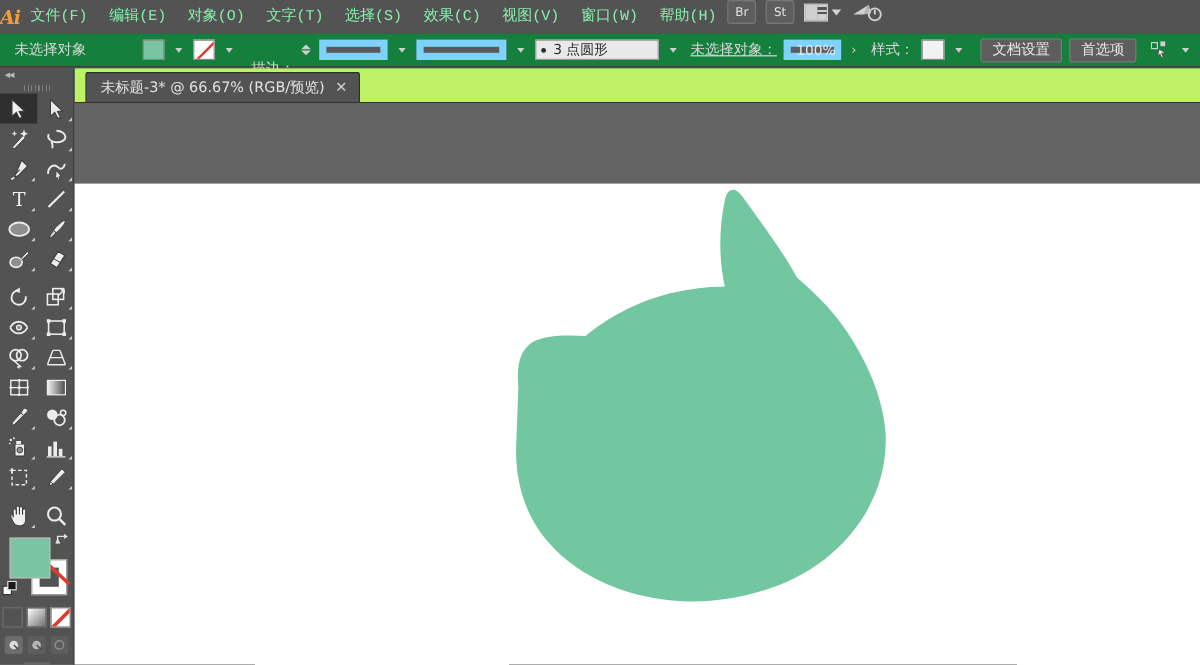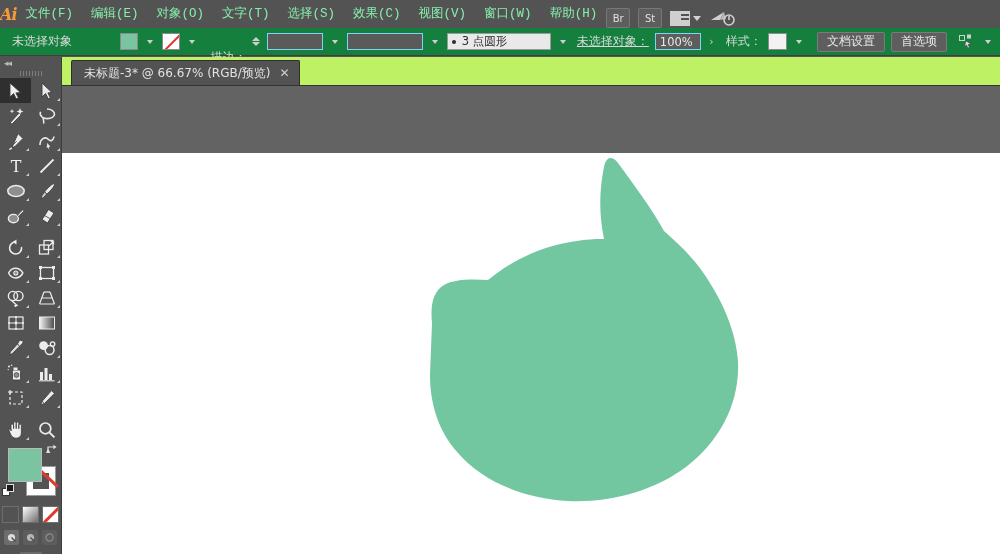--- a/index.html
+++ b/index.html
@@ -8,21 +8,21 @@
     background:#535353;
     font-family:"DejaVu Sans","Liberation Sans",sans-serif;
     font-size:12px;color:#d6d6d6;
     -webkit-font-smoothing:antialiased;
   }
   #app{position:relative;width:1000px;height:554px;}
 
   
   .menubar{
     position:absolute;left:0;top:0;width:1000px;height:28px;
-    background:#535353;display:flex;align-items:flex-end;
+    background:#535353;display:flex;align-items:flex-start;
     border-bottom:1px solid #4a4a4a;
   }
   .ai-logo{
     width:36px;height:28px;display:flex;align-items:center;justify-content:center;
     color:#f79a3a;font-weight:bold;font-size:16px;font-style:italic;
     font-family:"DejaVu Serif","Liberation Serif",serif;letter-spacing:-1px;
   }
   .menu-item{
     padding:0 9px;height:28px;line-height:28px;font-size:12.5px;color:#86efac;
     white-space:nowrap;cursor:default;font-family:Liberation Mono, monospace;
@@ -55,21 +55,21 @@
   }
   .mini-chev{
     width:0;height:0;border-left:3.5px solid transparent;border-right:3.5px solid transparent;
     border-top:4.5px solid #cfcfcf;margin:0 3px;
   }
   .stepper{display:flex;flex-direction:column;gap:1px;margin-right:1px;}
   .stepper i{width:0;height:0;border-left:4px solid transparent;border-right:4px solid transparent;}
   .stepper i.up{border-bottom:4px solid #cfcfcf;}
   .stepper i.dn{border-top:4px solid #cfcfcf;}
   .field{
-    height:17px;background:#5d5d5d;border:1px solid #7dd3fc;box-sizing:border-box;
+    height:17px;background:#5d5d5d;border:6px solid #7dd3fc;box-sizing:border-box;
     display:flex;align-items:center;padding:0 4px;font-size:11.5px;color:#e8e8e8;
   }
   .field.empty{background:#5a5a5a;}
   .field.wide{width:78px;}
   .field.brush{background:#e9e9e9;color:#2b2b2b;border:1px solid #9a9a9a;width:108px;gap:6px;}
   .brush-dot{width:4px;height:4px;border-radius:50%;background:#2b2b2b;display:block;}
   .field.opacity{width:48px;}
   .btn{
     height:18px;padding:0 9px;background:#5e5e5e;border:1px solid #7b7b7b;border-radius:2px;
     display:flex;align-items:center;font-size:12px;color:#e8e8e8;white-space:nowrap;

